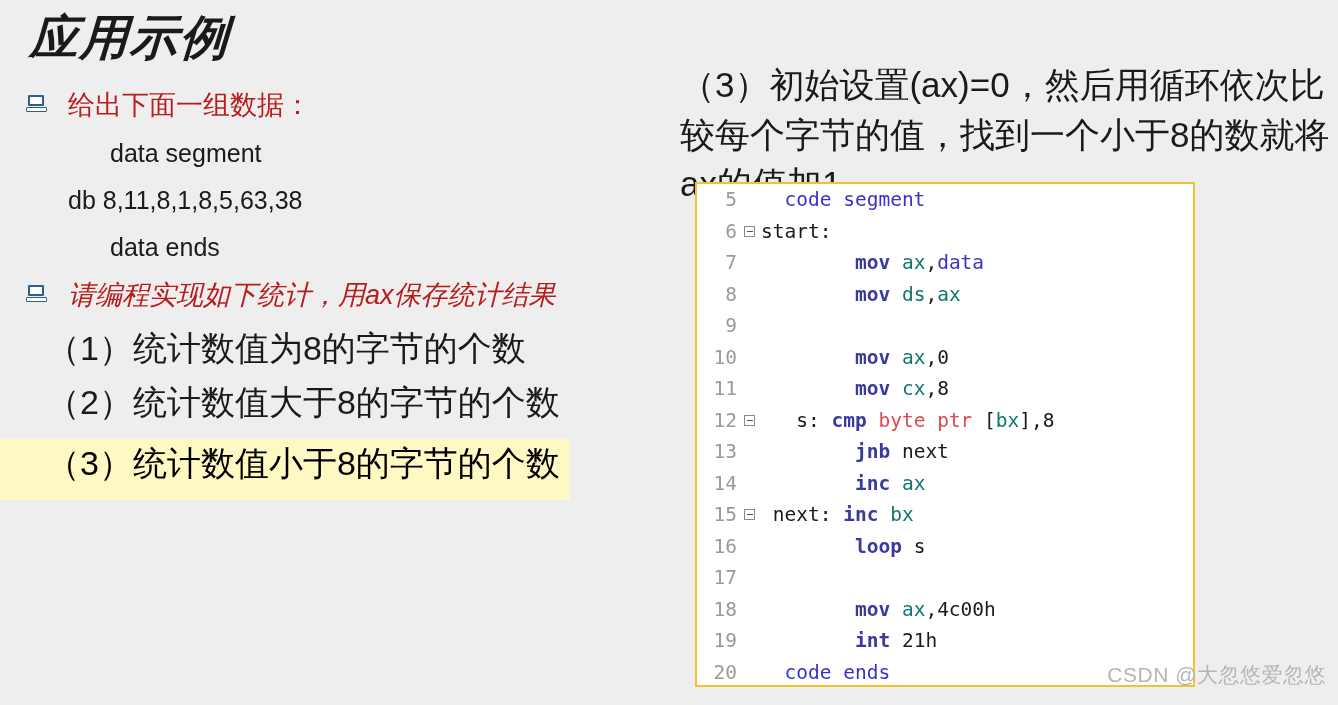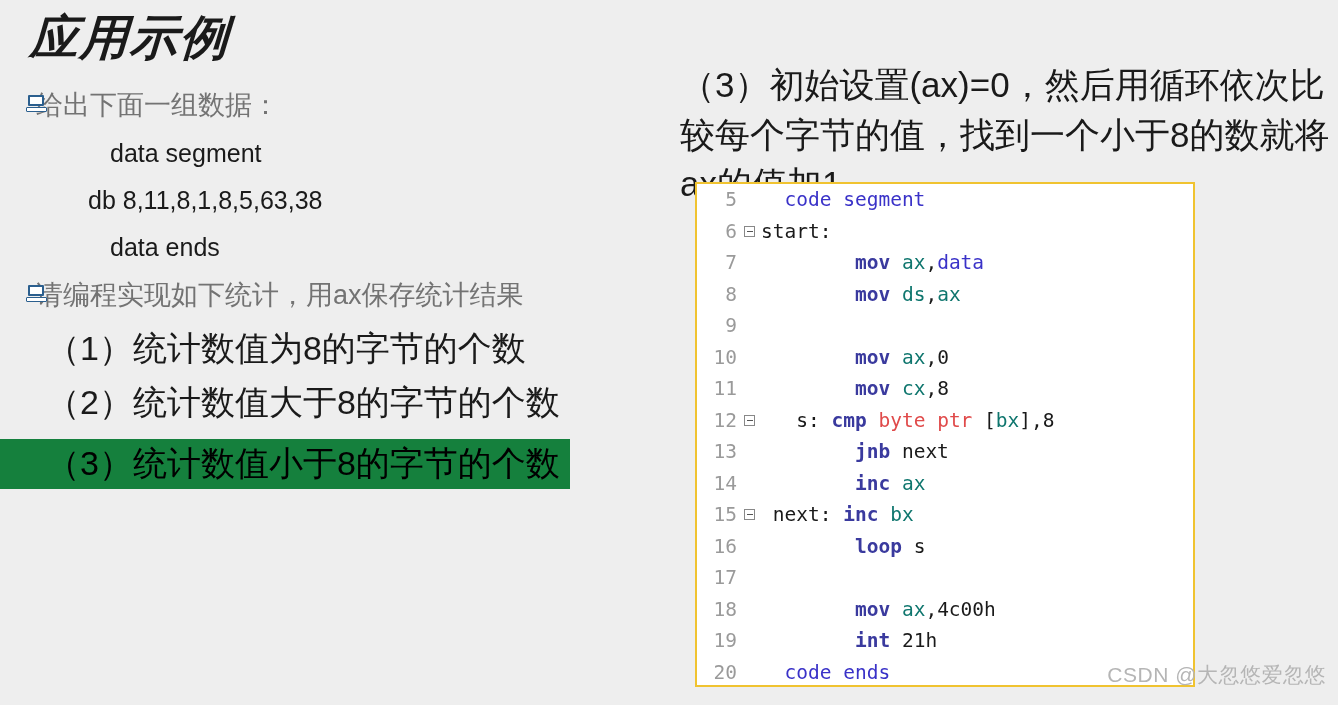--- a/index.html
+++ b/index.html
@@ -41,23 +41,23 @@
   .left-col {
     position: absolute;
     left: 0px;
     top: 92px;
     width: 670px;
     height: 610px;
   }
 
   .bullet-line {
     position: relative;
-    padding-left: 36px;
+    padding-left: 68px;
     font-size: 27px;
-    color: #737373;
+    color: #b91c1c;
     line-height: 1.0;
     margin-bottom: 22px;
     white-space: nowrap;
   }
   .bullet-icon {
     position: absolute;
     left: 26px;
     top: 3px;
     width: 22px;
     height: 18px;
@@ -83,34 +83,34 @@
   }
 
   .code-line-left {
     font-size: 25px;
     color: #1a1a1a;
     margin-bottom: 22px;
     white-space: pre;
     line-height: 1.0;
   }
   .indent1 { padding-left: 110px; }
-  .indent2 { padding-left: 88px; }
+  .indent2 { padding-left: 68px; }
 
   .num-item {
     font-size: 34px;
     color: #1a1a1a;
     margin-bottom: 20px;
     padding-left: 46px;
     white-space: nowrap;
     line-height: 1.0;
   }
   .num-item.highlight {
-    background: #15803d;
+    background: #fef9c3;
     display: inline-block;
-    padding: 7px 10px 9px 46px;
+    padding: 7px 10px 20px 46px;
     margin-left: 0px;
     color: #000000;
   }
   .num-wrap { padding-left: 0; }
 
   
   .right-col {
     position: absolute;
     left: 672px;
     top: 60px;
@@ -214,21 +214,21 @@
         <span class="scr"></span>
           <span class="base"></span>
       </span>
       <span>给出下面一组数据：</span>
     </div>
 
     <div class="code-line-left indent1">data segment</div>
     <div class="code-line-left indent2">db 8,11,8,1,8,5,63,38</div>
     <div class="code-line-left indent1">data ends</div>
 
-    <div class="bullet-line" style="margin-top:6px;">
+    <div class="bullet-line" style="margin-top:6px;font-style:italic;">
       <span class="bullet-icon">
         <span class="scr"></span>
           <span class="base"></span>
       </span>
       <span>请编程实现如下统计，用ax保存统计结果</span>
     </div>
 
     <div class="num-wrap">
       <div class="num-item">（1）统计数值为8的字节的个数</div>
       <div class="num-item">（2）统计数值大于8的字节的个数</div>

